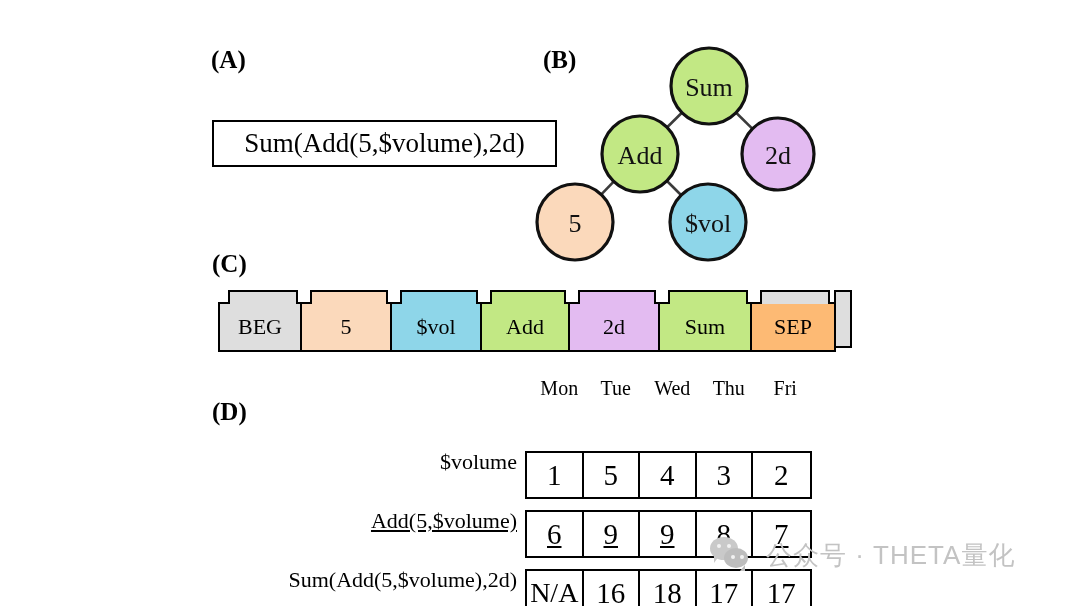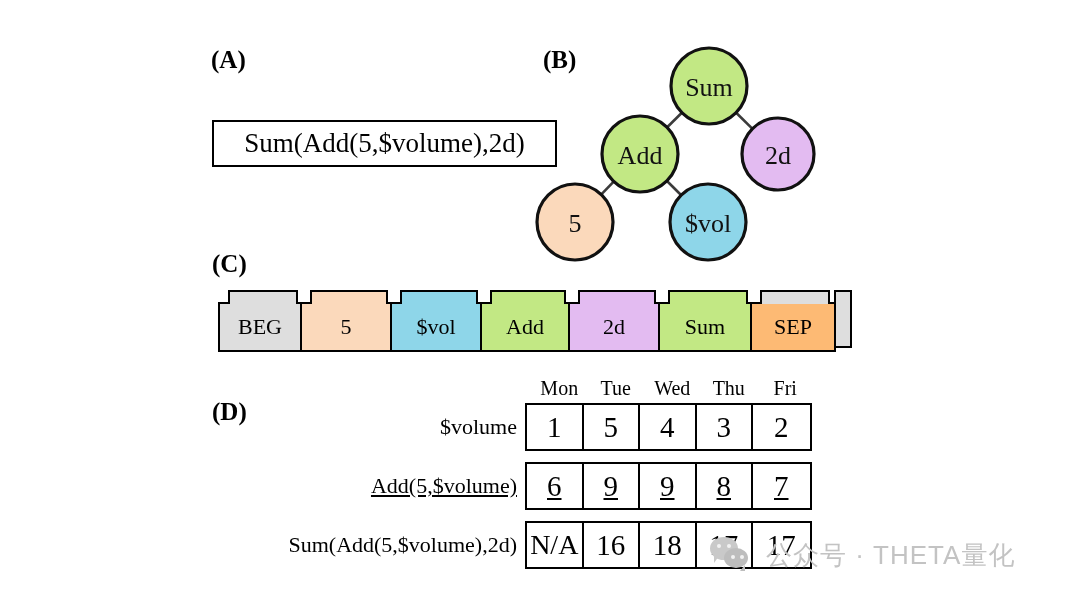--- a/index.html
+++ b/index.html
@@ -139,22 +139,23 @@
   .day-headers .day {
     width: 56.5px;
     text-align: center;
     font-size: 20px;
     line-height: 1;
   }
   .drow {
     position: absolute;
     left: 0px;
     display: flex;
-    align-items: center;
+    align-items: flex-start;
     width: 620px;
+    margin-top: 48px;
   }
   #drow-0 { top: 25px; }
   #drow-1 { top: 84px; }
   #drow-2 { top: 143px; }
   .drow-label {
     width: 310px;
     text-align: right;
     padding-right: 8px;
     font-size: 22px;
     line-height: 1;

